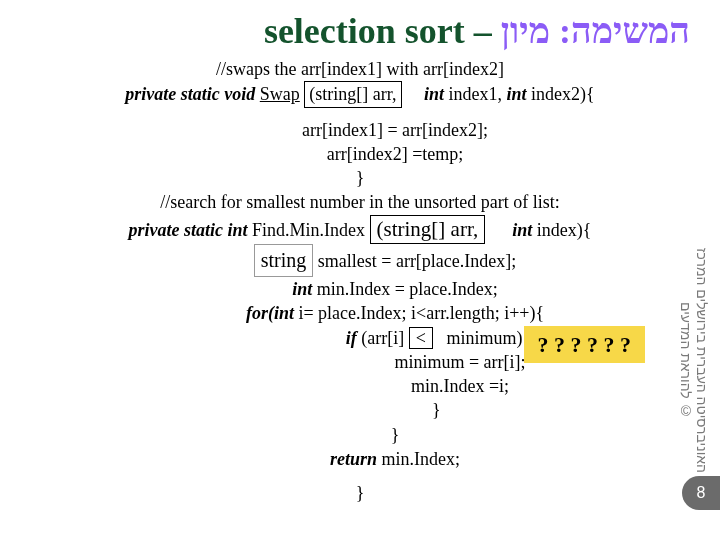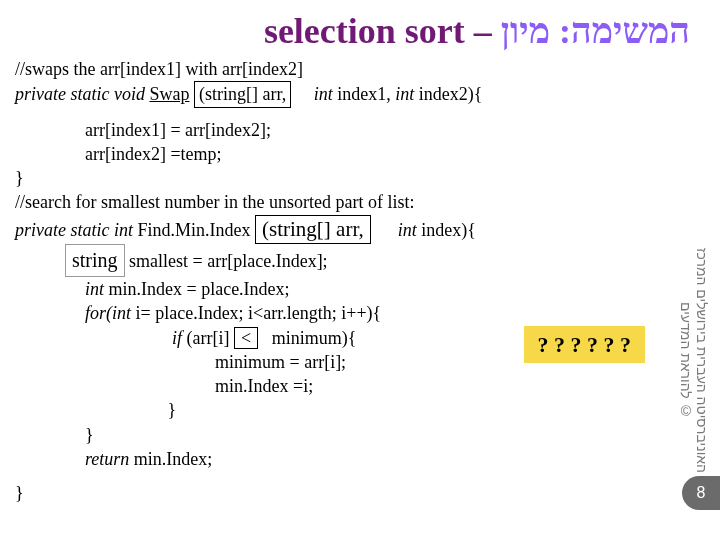--- a/index.html
+++ b/index.html
@@ -12,33 +12,34 @@
     overflow: hidden;
   }
   .title {
     font-size: 36px;
     font-weight: bold;
     color: #6b6b6b;
     text-align: right;
     padding: 10px 30px 5px 0;
     direction: ltr;
   }
-  .title .en { color: #701a75; }
+  .title .en { color: #14532d; }
   .title .he { color: #8b5cf6; }
   .code-area {
     padding: 0 15px;
     font-size: 18px;
     line-height: 1.35;
     color: #000;
+    text-align: center;
   }
   .line { white-space: nowrap; position: relative; }
   .indent1 { padding-left: 70px; }
   .indent2 { padding-left: 130px; }
   .indent3 { padding-left: 200px; }
-  .bolditalic { font-weight: normal; font-style: italic; }
+  .bolditalic { font-weight: bold; font-style: italic; }
   .underline { text-decoration: underline; font-family: Liberation Serif, serif; }
   .box {
     display: inline-block;
     border: 1px solid #000;
     padding: 1px 6px;
     background: #fff;
     font-size: 21px;
     line-height: 1.2;
     vertical-align: baseline;
   }

